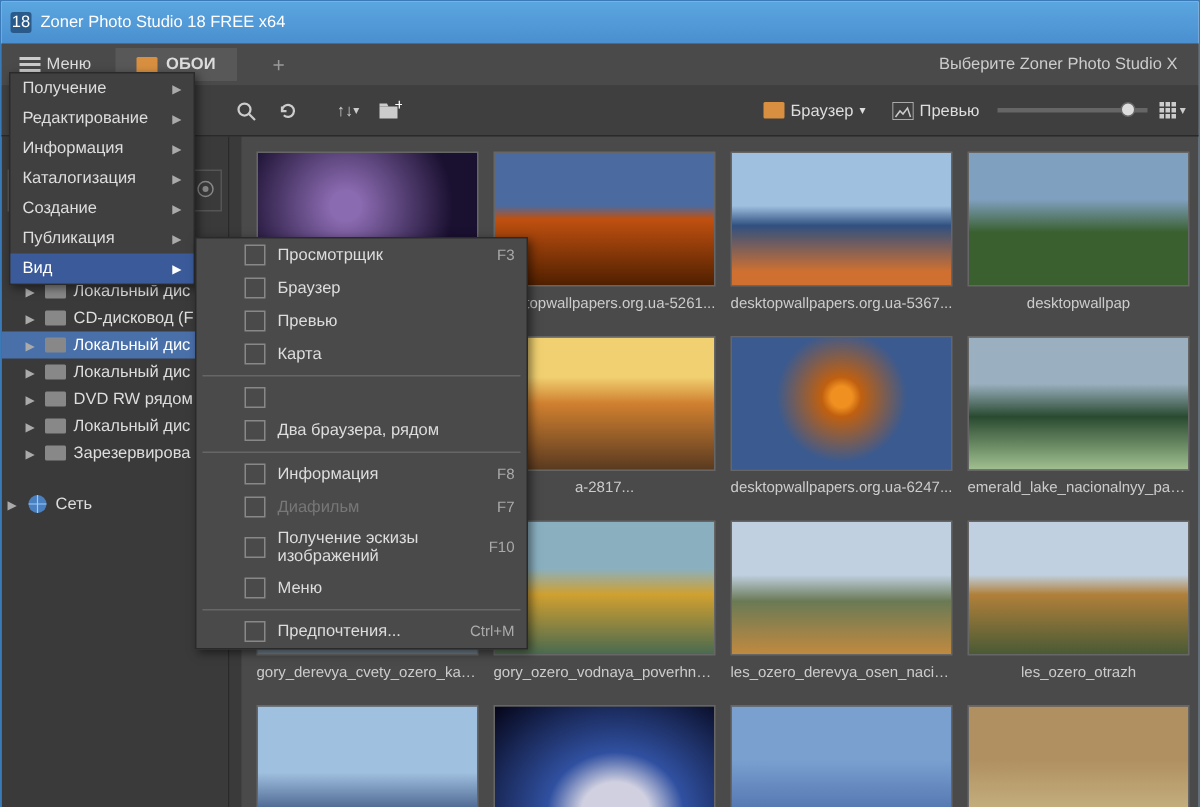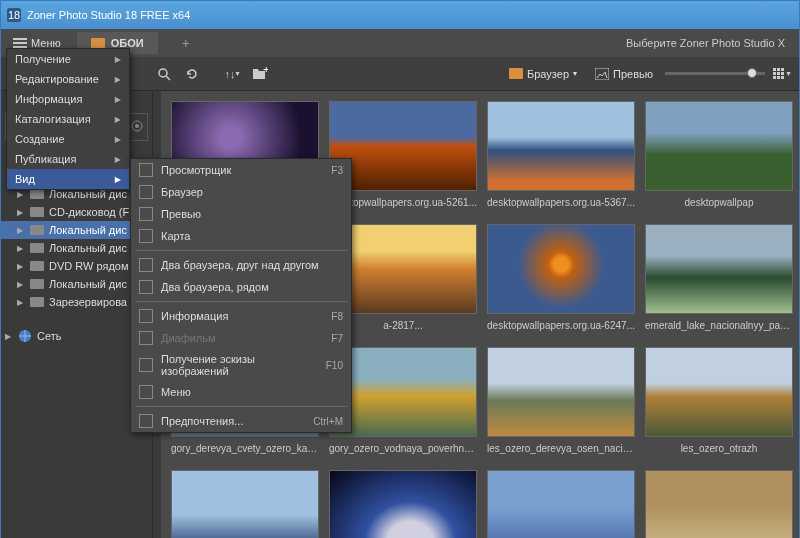--- a/index.html
+++ b/index.html
@@ -41,21 +41,21 @@
 .net-ico { width: 14px; height: 14px; flex-shrink: 0; }
 .tree-group { display: flex; align-items: center; padding: 4px 4px 4px 4px; gap: 5px; color: #ddd; cursor: pointer; }
 
 .mainmenu { position: absolute; left: 6px; top: 48px; width: 124px; background: #404040; border: 1px solid #2a2a2a; box-shadow: 2px 2px 6px rgba(0,0,0,0.5); z-index: 100; }
 .mitem { display: flex; align-items: center; padding: 4px 8px; color: #ddd; cursor: pointer; }
 .mitem .arr { margin-left: auto; font-size: 8px; color: #aaa; }
 .mitem.hover { background: #3a5a9a; color: #fff; }
 .mitem.hover .arr { color: #fff; }
 
 .submenu { position: absolute; left: 130px; top: 158px; width: 222px; background: #4a4a4a; border: 1px solid #2a2a2a; box-shadow: 2px 2px 6px rgba(0,0,0,0.5); z-index: 101; }
-.sitem { display: flex; align-items: center; padding: 4px 8px; gap: 8px; color: #ddd; cursor: pointer; }
+.sitem { display: flex; align-items: center; padding: 4px 8px; gap: 8px; color: #ddd; cursor: pointer; margin-left: 24px; }
 .sitem.disabled { color: #777; }
 .sitem .sicon { width: 14px; height: 14px; display: flex; align-items: center; justify-content: center; border: 1px solid #888; font-size: 9px; }
 .sitem .lbl { flex: 1; }
 .sitem .short { color: #aaa; font-size: 10px; }
 .sep { height: 1px; background: #666; margin: 3px 4px; }
 
 .g1{background:radial-gradient(circle at 40% 40%, #8a6ab0 10%, #1a1030 70%);}
 .g2{background:linear-gradient(#4a6aa0 40%,#c05010 50%,#502000 100%);}
 .g3{background:linear-gradient(#a0c0e0 40%,#305080 55%,#d07030 90%);}
 .g4{background:linear-gradient(#80a0c0 35%,#3a6030 60%);}
@@ -317,21 +317,20 @@
       <span class="sicon"></span>
       <span class="lbl">Превью</span>
     </div>
     <div class="sitem">
       <span class="sicon"></span>
       <span class="lbl">Карта</span>
     </div>
     <div class="sep"></div>
     <div class="sitem">
       <span class="sicon"></span>
-      <span class="lbl">Два браузера, друг над другом</span>
     </div>
     <div class="sitem">
       <span class="sicon"></span>
       <span class="lbl">Два браузера, рядом</span>
     </div>
     <div class="sep"></div>
     <div class="sitem">
       <span class="sicon"></span>
       <span class="lbl">Информация</span>
       <span class="short">F8</span>

